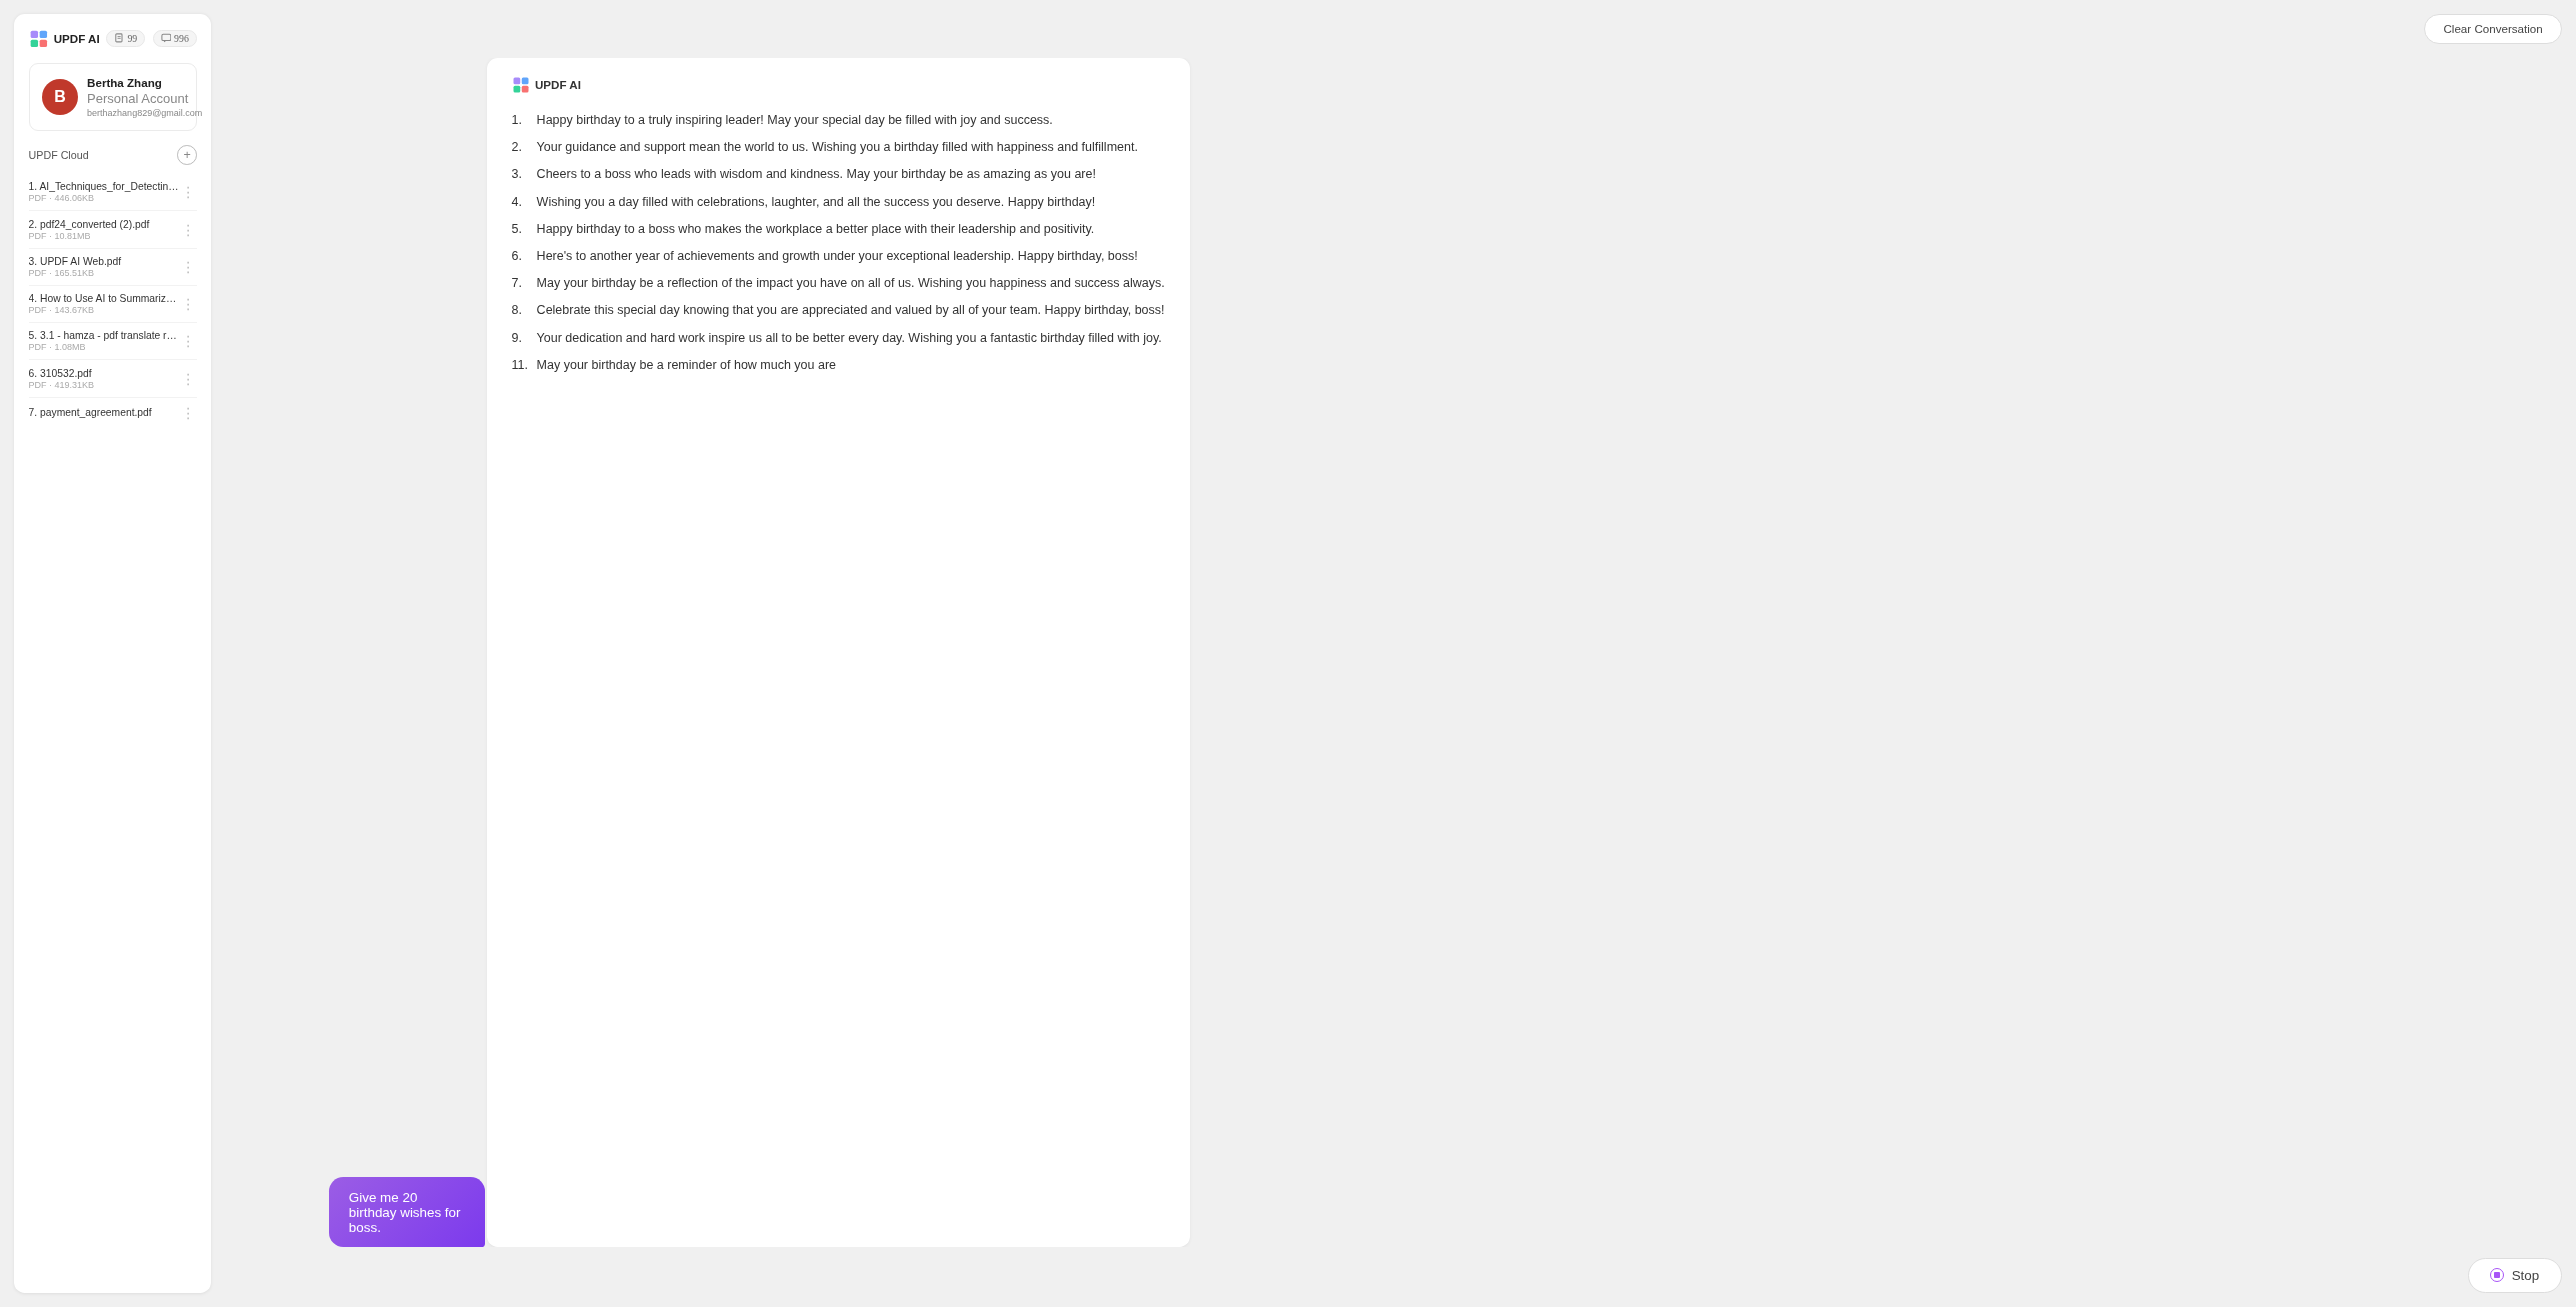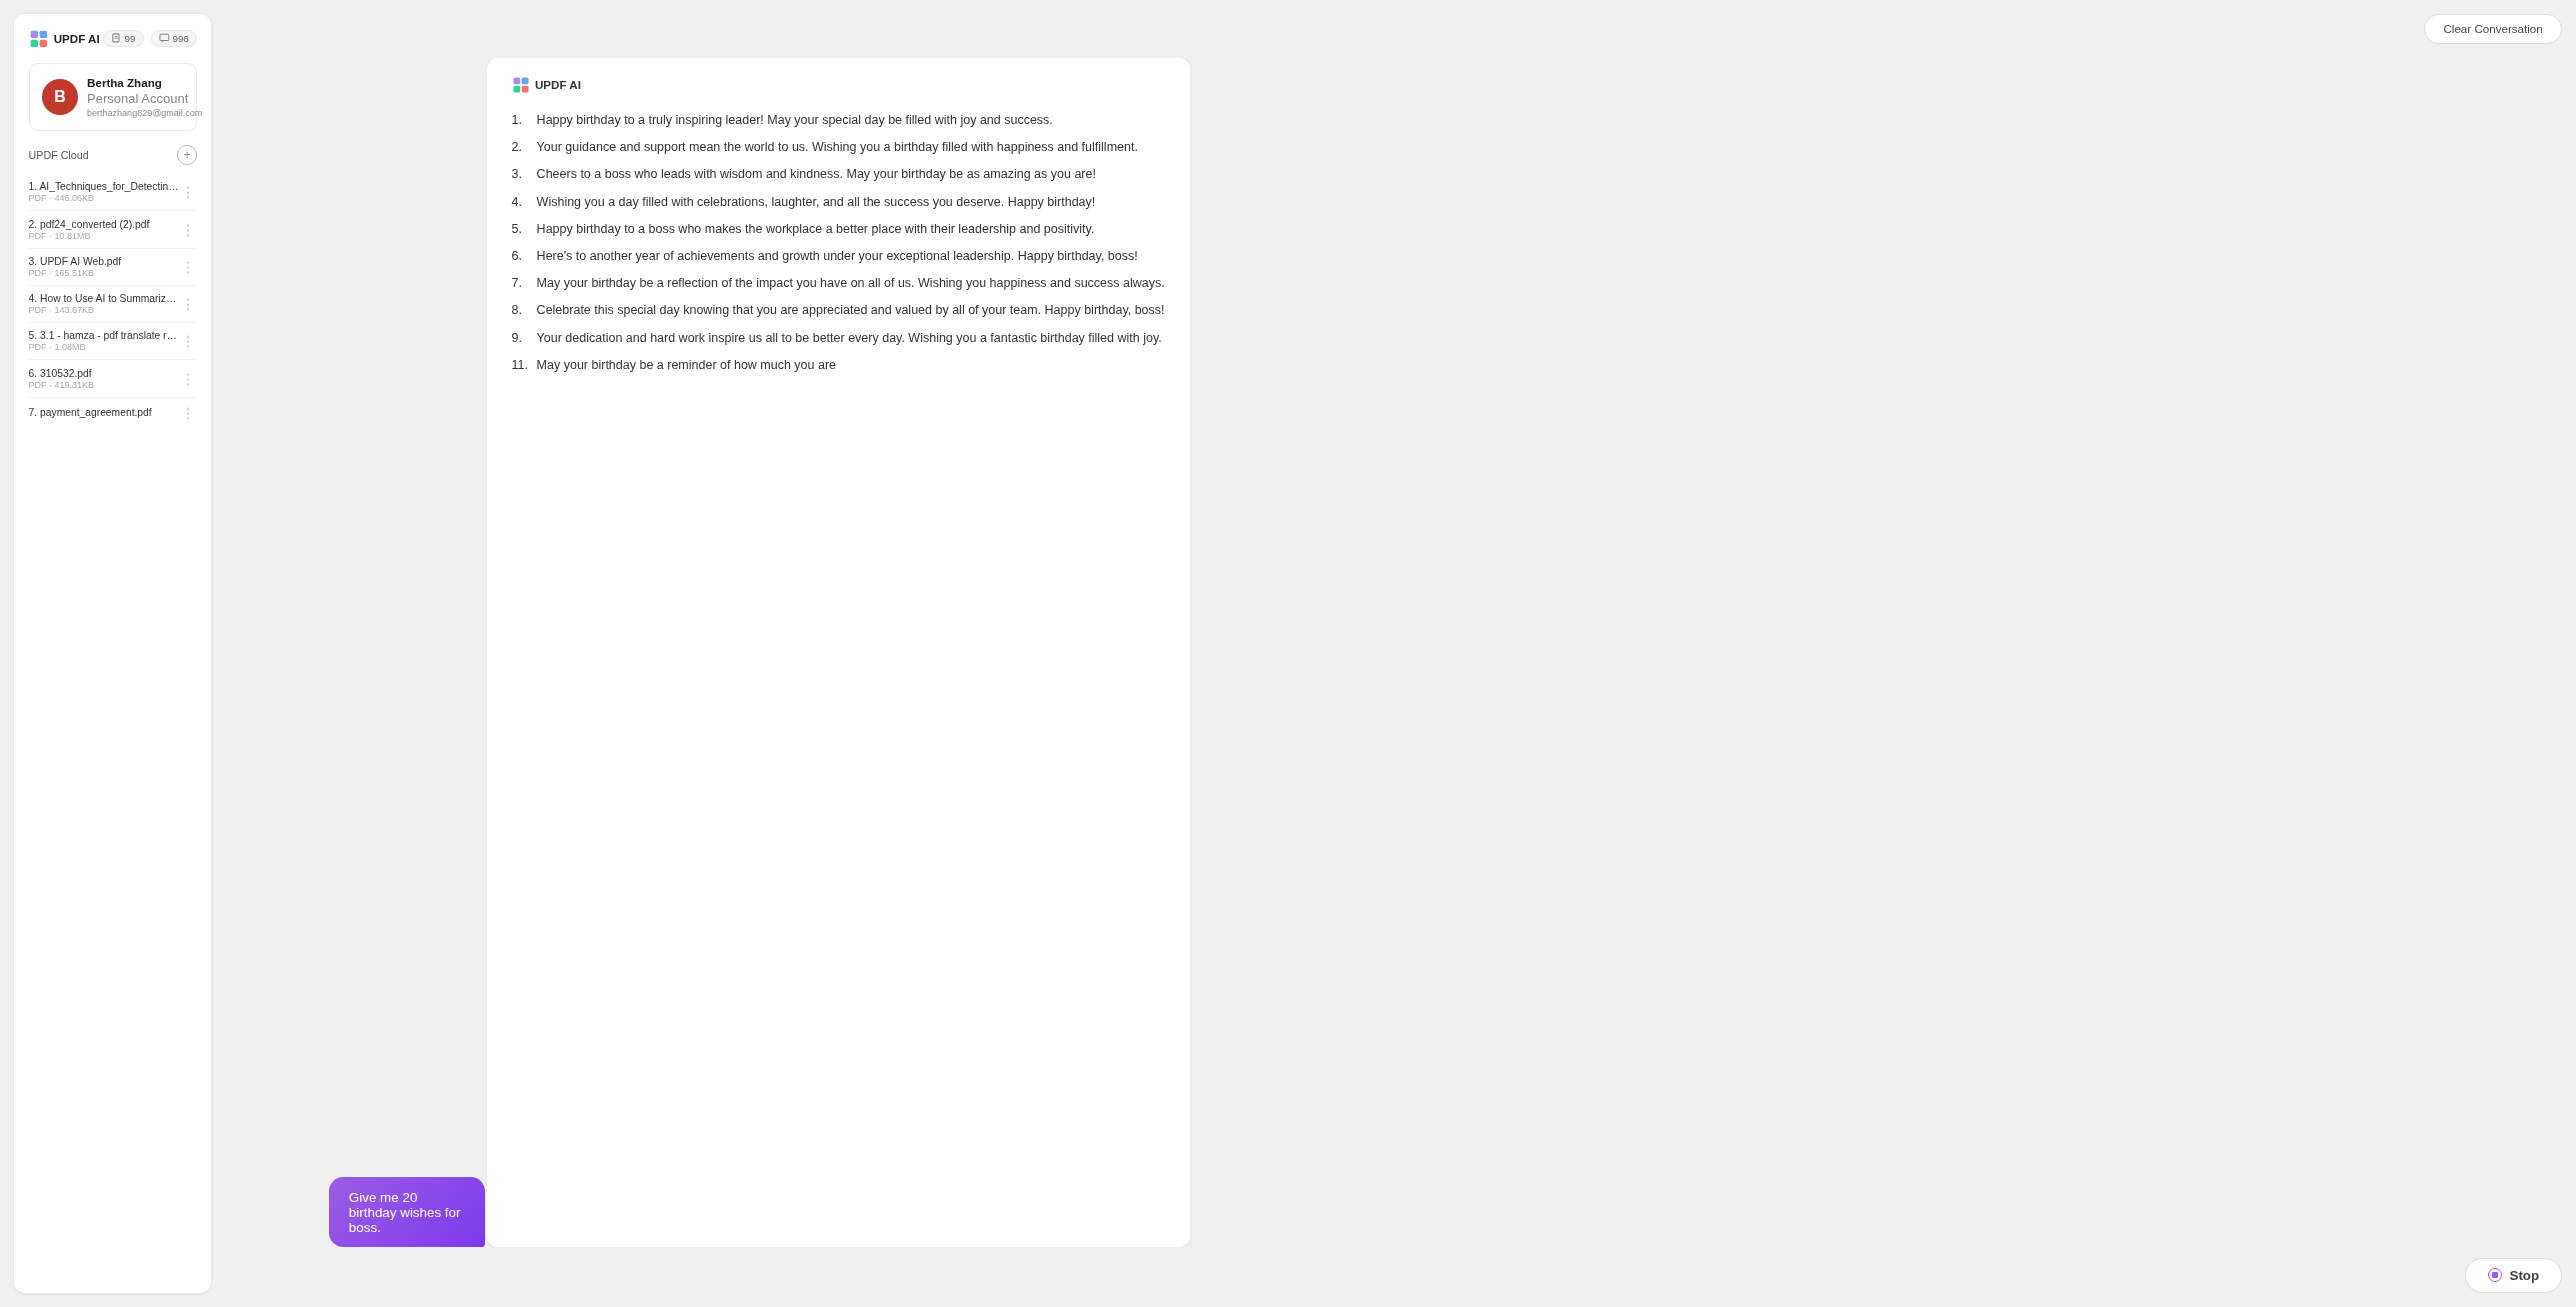--- a/index.html
+++ b/index.html
@@ -46,20 +46,21 @@
     .sidebar-title {
       font-size: 11.6px;
       font-weight: 600;
       color: #222;
     }
 
     .sidebar-counts {
       display: flex;
       align-items: center;
       gap: 7.2px;
+      font-family: Liberation Serif, serif;
     }
 
     .count-badge {
       display: flex;
       align-items: center;
       gap: 2.7px;
       background: #f5f5f5;
       border: 0.9px solid #e8e8e8;
       border-radius: 18px;
       padding: 1.8px 7.2px;
@@ -305,21 +306,21 @@
       display: flex;
       align-items: center;
       gap: 7.2px;
       background: #fff;
       border: 1.3px solid #ddd;
       border-radius: 18px;
       padding: 9px 21.5px;
       font-size: 13.4px;
       color: #444;
       cursor: pointer;
-      font-weight: 700;
+      font-weight: 400;
     }
 
     .stop-icon {
       width: 14.3px;
       height: 14.3px;
       border-radius: 50%;
       border: 1.8px solid #a855f7;
       display: flex;
       align-items: center;
       justify-content: center;

